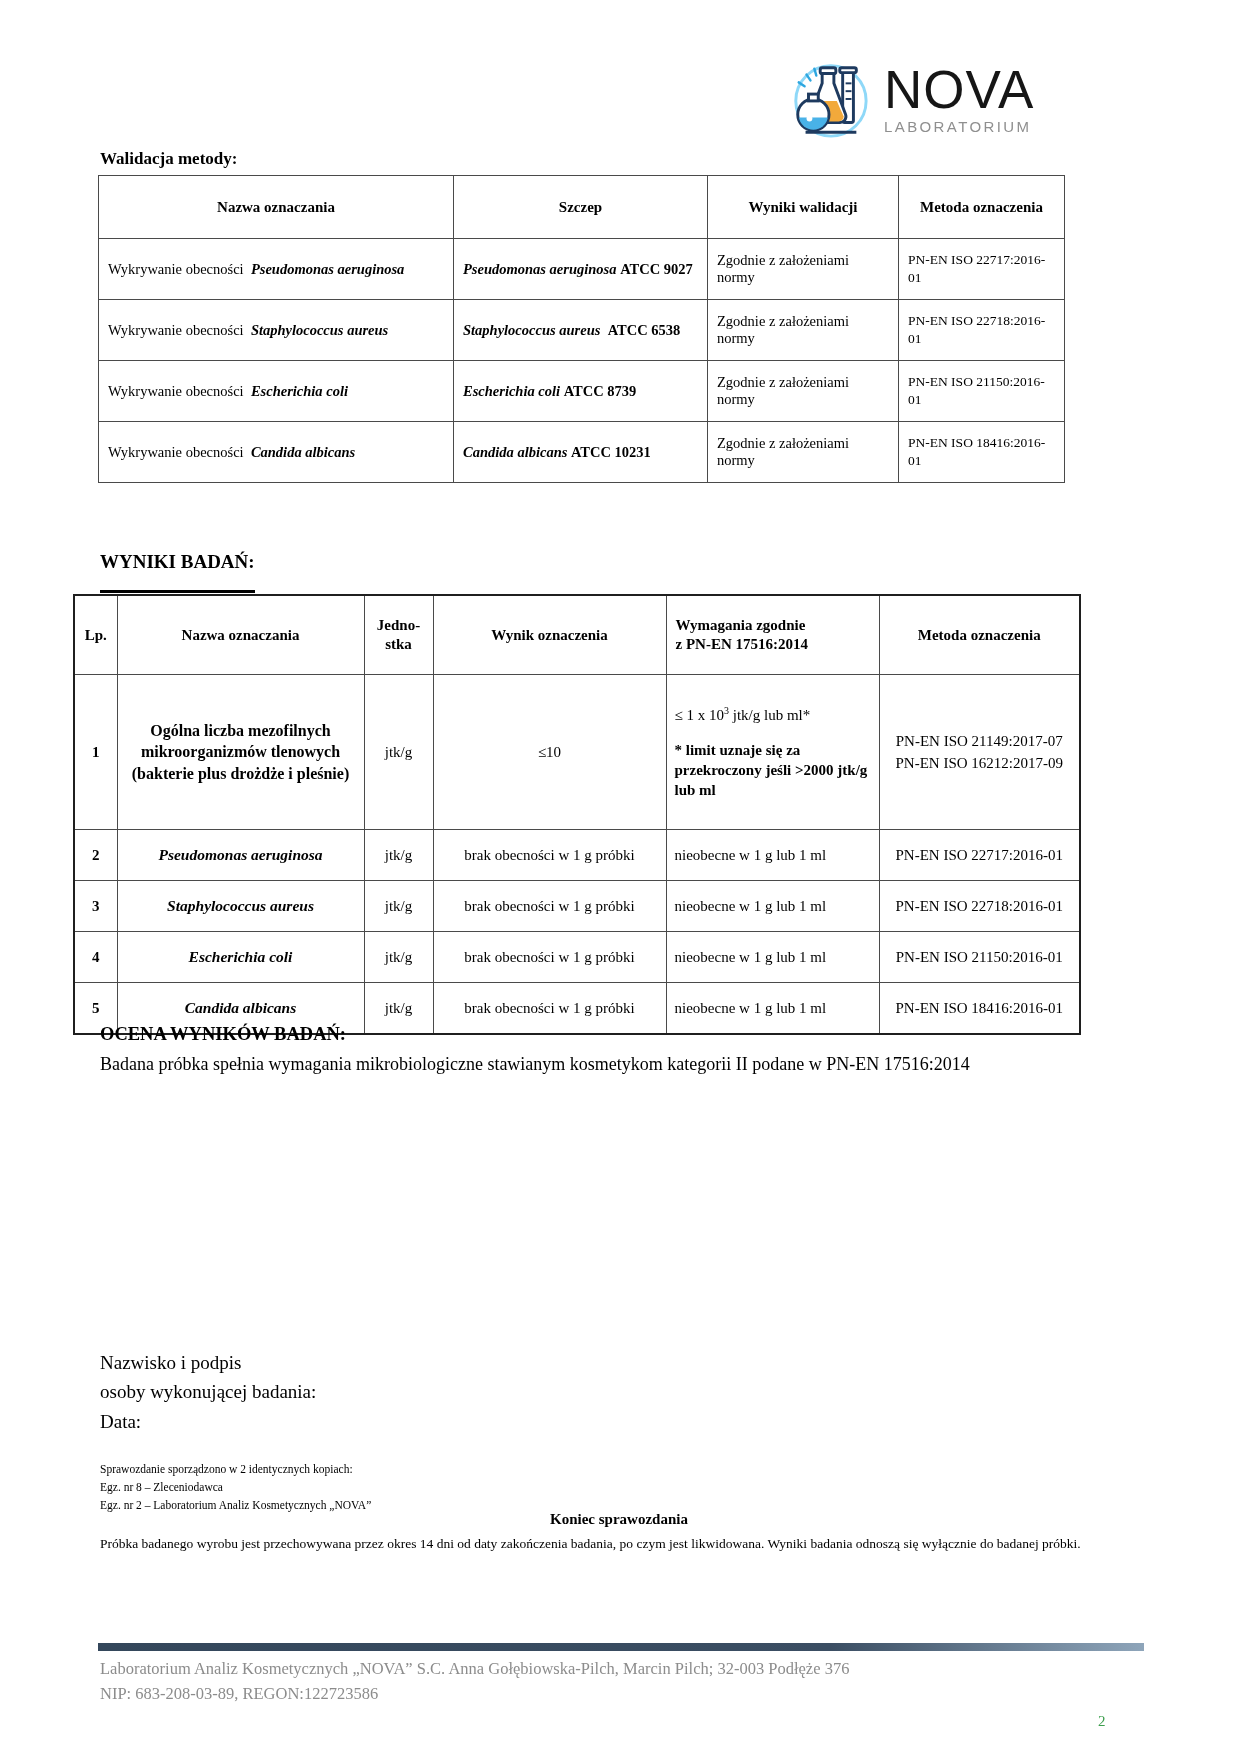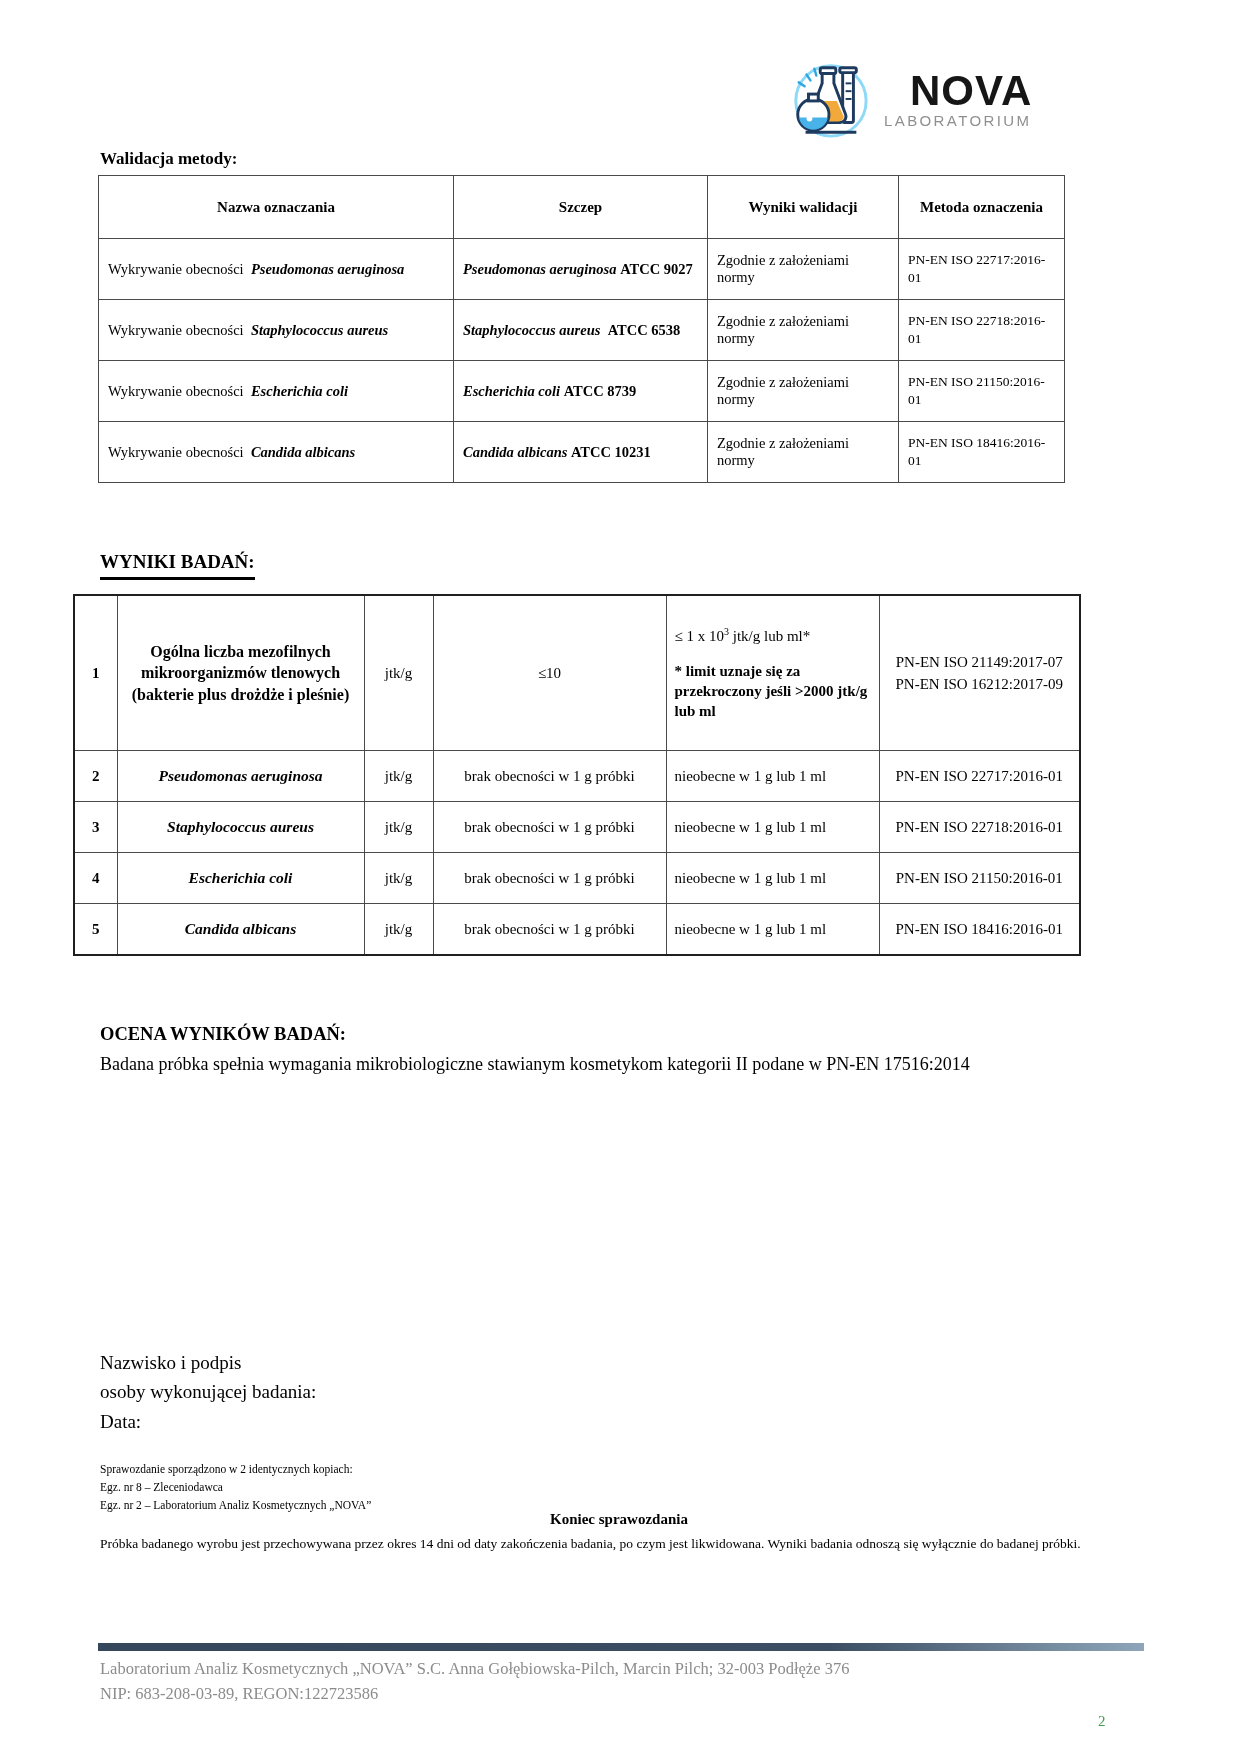--- a/index.html
+++ b/index.html
@@ -5,27 +5,27 @@
   html,body { margin:0; padding:0; background:#e8e8e8; }
   .page {
     position:relative; width:1241px; height:1755px; margin:0 auto;
     background:#ffffff; font-family:"Liberation Serif", serif; color:#000;
     overflow:hidden;
   }
 
   
   .logo { position:absolute; top:56px; left:784px; display:flex; align-items:center; gap:10px; }
   .logo-text { display:flex; flex-direction:column; }
-  .logo-brand { font-family:"Liberation Sans", sans-serif; font-weight:bold; font-size:42px; line-height:0.95; color:#161616; letter-spacing:1px;margin-left:26px; }
+  .logo-brand { font-family:"Liberation Sans", sans-serif; font-weight:normal; font-size:53px; line-height:0.95; color:#161616; letter-spacing:1px; }
   .logo-sub { font-family:"Liberation Sans", sans-serif; font-size:15px; color:#8f8f8f; letter-spacing:2.4px; margin-top:2px; }
 
   
   .h-walidacja { position:absolute; top:149px; left:100px; font-size:17px; font-weight:bold; }
   .h-wyniki { position:absolute; top:551px; left:100px; font-size:19px; font-weight:bold; }
-  .h-wyniki span { border-bottom:3px solid #000; padding-bottom:5px; }
+  .h-wyniki span { border-bottom:3px solid #000; padding-bottom:18px; }
 
   
   .table1 { position:absolute; top:175px; left:98px; width:966px; border-collapse:collapse; table-layout:fixed; }
   .table1 th, .table1 td { border:1px solid #4a4a4a; vertical-align:middle; }
   .table1 th { height:60px; font-size:15px; font-weight:bold; text-align:center; }
   .table1 td { height:52px; font-size:14.5px; padding:4px 9px; text-align:left; }
   .table1 .c-name { width:355px; }
   .table1 .c-strain { width:254px; }
   .table1 .c-result { width:191px; }
   .table1 .c-method { width:166px; }
@@ -164,20 +164,30 @@
   <table class="table2">
     <colgroup>
         <col class="c-lp">
         <col class="c-nazwa">
         <col class="c-jedn">
         <col class="c-wynik">
         <col class="c-wym">
         <col class="c-met">
       </colgroup>
     <tbody>
+        <tr>
+      <th>Lp.</th>
+      <th>Nazwa oznaczania</th>
+      <th class="pre">Jedno-
+stka</th>
+      <th>Wynik oznaczenia</th>
+      <th class="pre left">Wymagania zgodnie
+z PN-EN 17516:2014</th>
+      <th>Metoda oznaczenia</th>
+    </tr>
     <tr class="row-main">
       <td class="t2-lp">1</td>
       <td class="t2-name">Ogólna liczba mezofilnych mikroorganizmów tlenowych (bakterie plus drożdże i pleśnie)</td>
       <td>jtk/g</td>
       <td class="t2-result">≤10</td>
       <td class="t2-req">
         <div><span>≤ 1 x 10</span><sup>3</sup><span> jtk/g lub ml*</span></div>
         <div class="req-note">* limit uznaje się za przekroczony jeśli &gt;2000 jtk/g lub ml</div>
       </td>
       <td class="t2-method">

